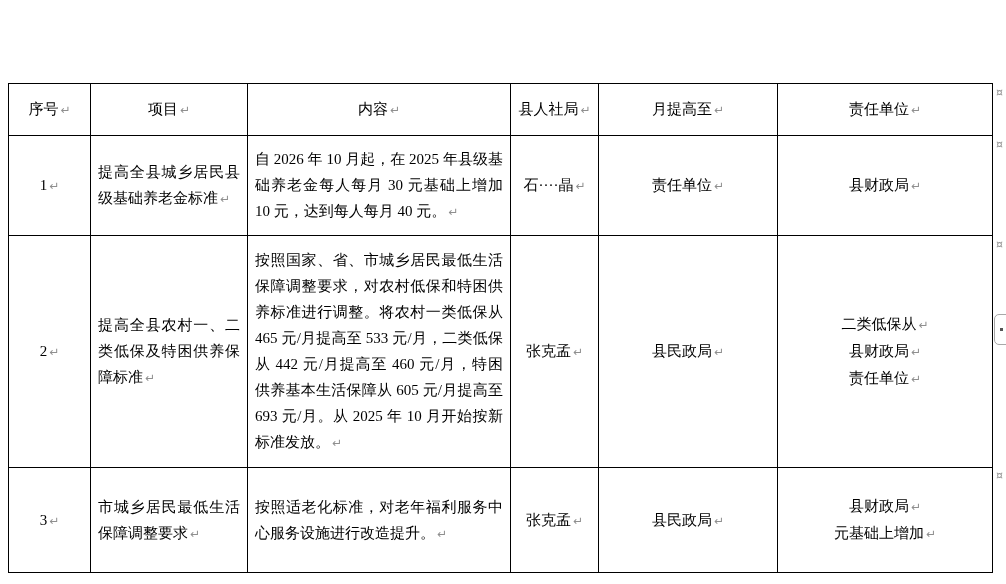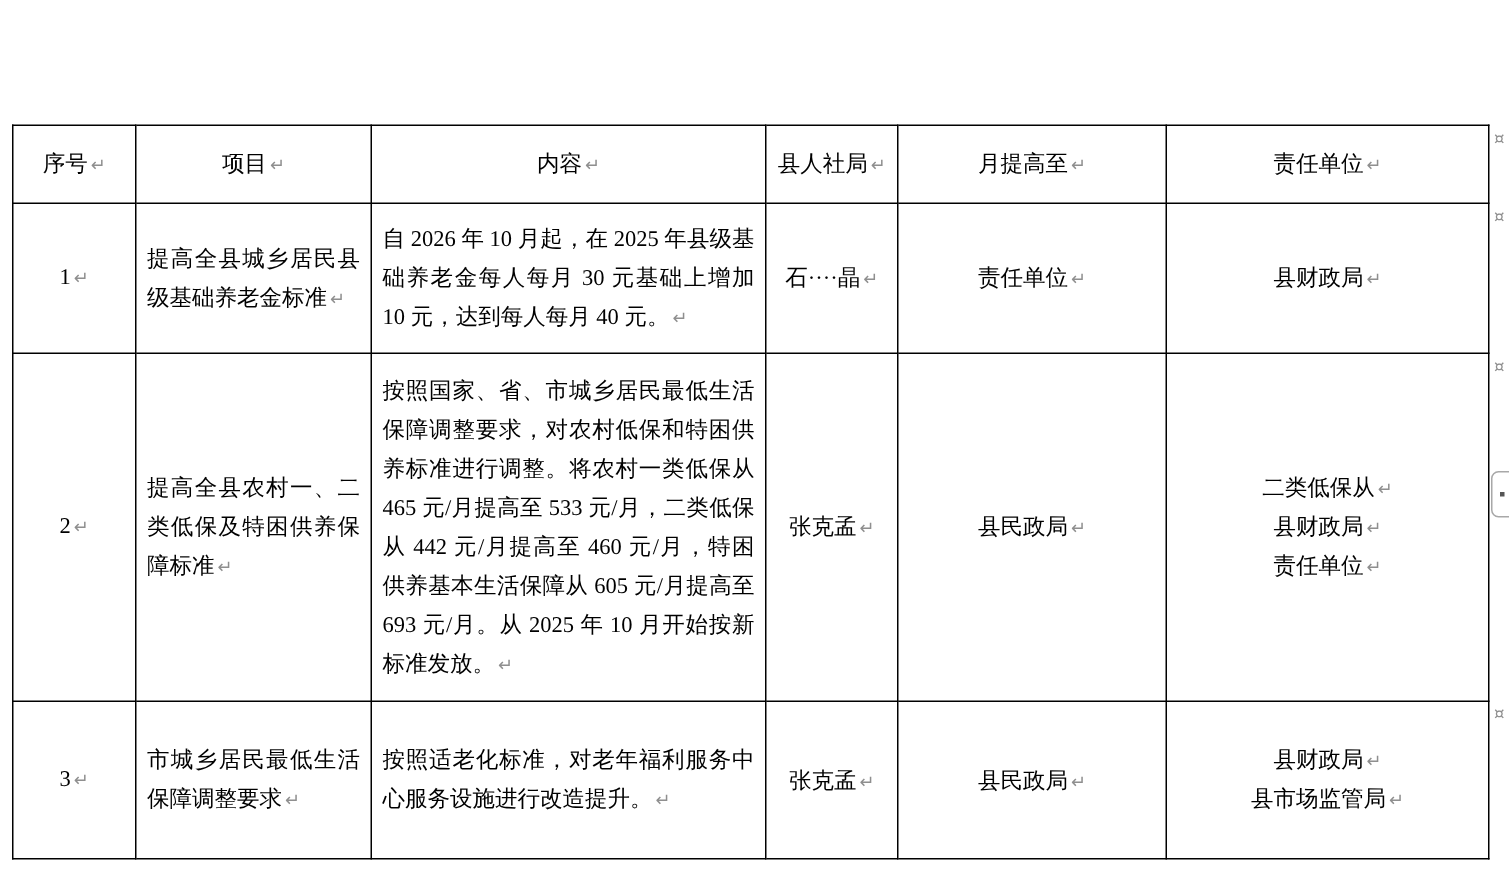--- a/index.html
+++ b/index.html
@@ -109,21 +109,21 @@
         </td>
       </tr>
       <tr class="r-3">
         <td class="c-center"><span>3</span><span class="pmark">↵</span></td>
         <td class="c-justify"><span>市城乡居民最低生活保障调整要求</span><span class="pmark">↵</span></td>
         <td class="c-justify"><span>按照适老化标准，对老年福利服务中心服务设施进行改造提升。</span><span class="pmark">↵</span></td>
         <td class="c-center"><span>张克孟</span><span class="pmark">↵</span></td>
         <td class="c-center"><span>县民政局</span><span class="pmark">↵</span></td>
         <td class="c-center">
           <div class="coop-line"><span>县财政局</span><span class="pmark">↵</span></div>
-          <div class="coop-line"><span>县市场监管局</span><span class="pmark">↵</span></div>
+          <div class="coop-line"><span>元基础上增加</span><span class="pmark">↵</span></div>
         </td>
       </tr>
     </tbody>
   </table>
 
   <span class="row-end m0">¤</span>
   <span class="row-end m1">¤</span>
   <span class="row-end m2">¤</span>
   <span class="row-end m3">¤</span>
 

